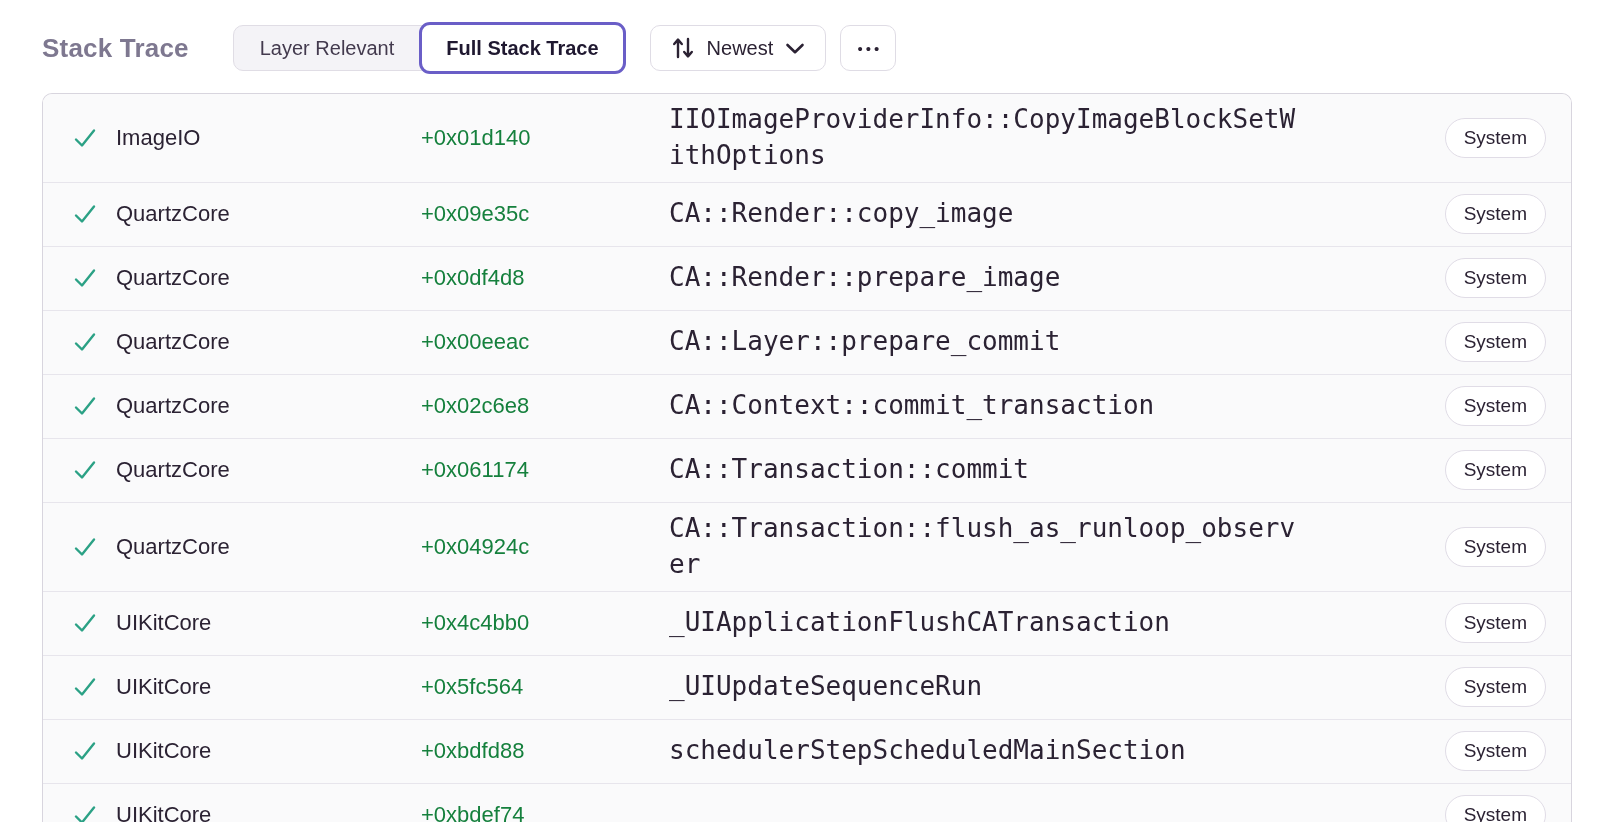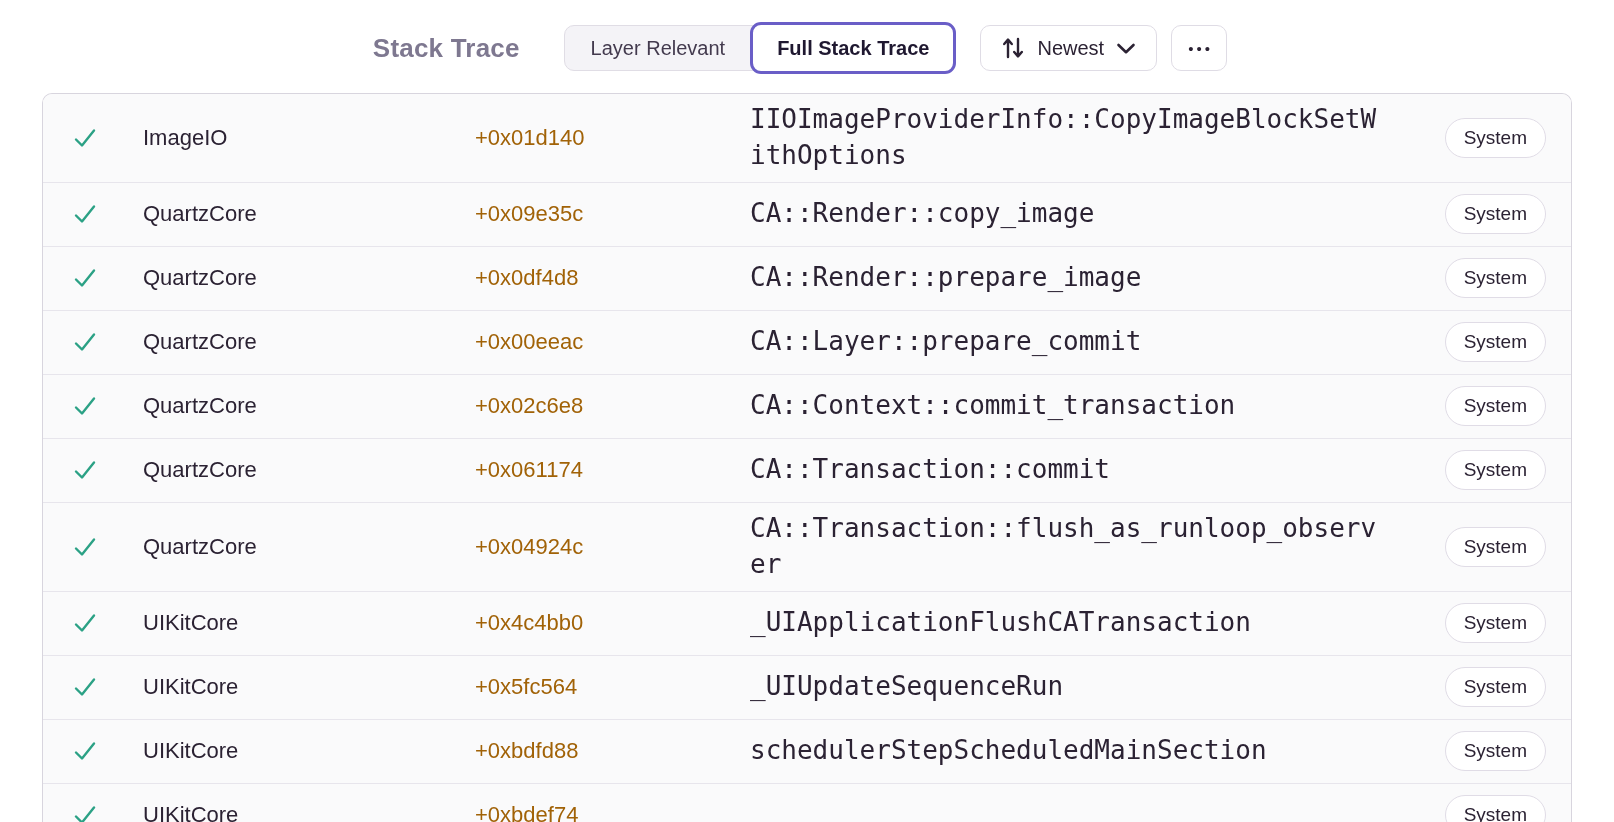--- a/index.html
+++ b/index.html
@@ -7,21 +7,21 @@
     width: 1614px; height: 822px;
     background: #ffffff;
     overflow: hidden;
     font-family: "Liberation Sans", sans-serif;
     color: #2b2233;
   }
   .page { padding: 18px 42px 0 42px; }
 
   
   .header {
-    display: flex; align-items: center; justify-content: center;
+    display: flex; align-items: center; justify-content: flex-start;
     height: 60px; margin-bottom: 15px; padding-right: 14px; gap: 44px;
   }
   .page-title {
     font-size: 26px; font-weight: bold; color: #7e7890; letter-spacing: .2px;
   }
   .header-controls { display: flex; align-items: center; }
 
   .seg-group {
     display: flex; align-items: center;
     background: #f4f3f7;
@@ -67,28 +67,27 @@
     border-radius: 10px 10px 0 0;
     overflow: hidden;
     background: #fafafb;
   }
   .row {
     display: flex; align-items: center;
     min-height: 64px;
     padding: 8px 25px 8px 28px;
     background: #fafafb;
     border-top: 1px solid #e7e5ec;
-    gap: 27px;
   }
   .row:first-child { border-top: none; }
   .row-partial { min-height: 5px; height: 5px; padding: 0; }
 
   .cell-check { width: 45px; display: flex; align-items: center; flex: none; }
   .cell-module { width: 305px; flex: none; font-size: 22px; color: #2b2233; }
-  .cell-addr   { width: 248px; flex: none; font-size: 22px; color: #a16207; text-decoration: none; cursor: pointer; }
+  .cell-addr   { width: 248px; flex: none; font-size: 22px; color: #15803d; text-decoration: none; cursor: pointer; }
   .cell-func   { flex: 1 1 auto; min-width: 0; }
   .func-inner {
     display: inline-block; max-width: 630px;
     font-family: "DejaVu Sans Mono", monospace;
     font-size: 26px; line-height: 1.38; color: #2b2233;
     word-break: break-all;
   }
   .badge {
     flex: none; margin-left: auto;
     display: flex; align-items: center;

